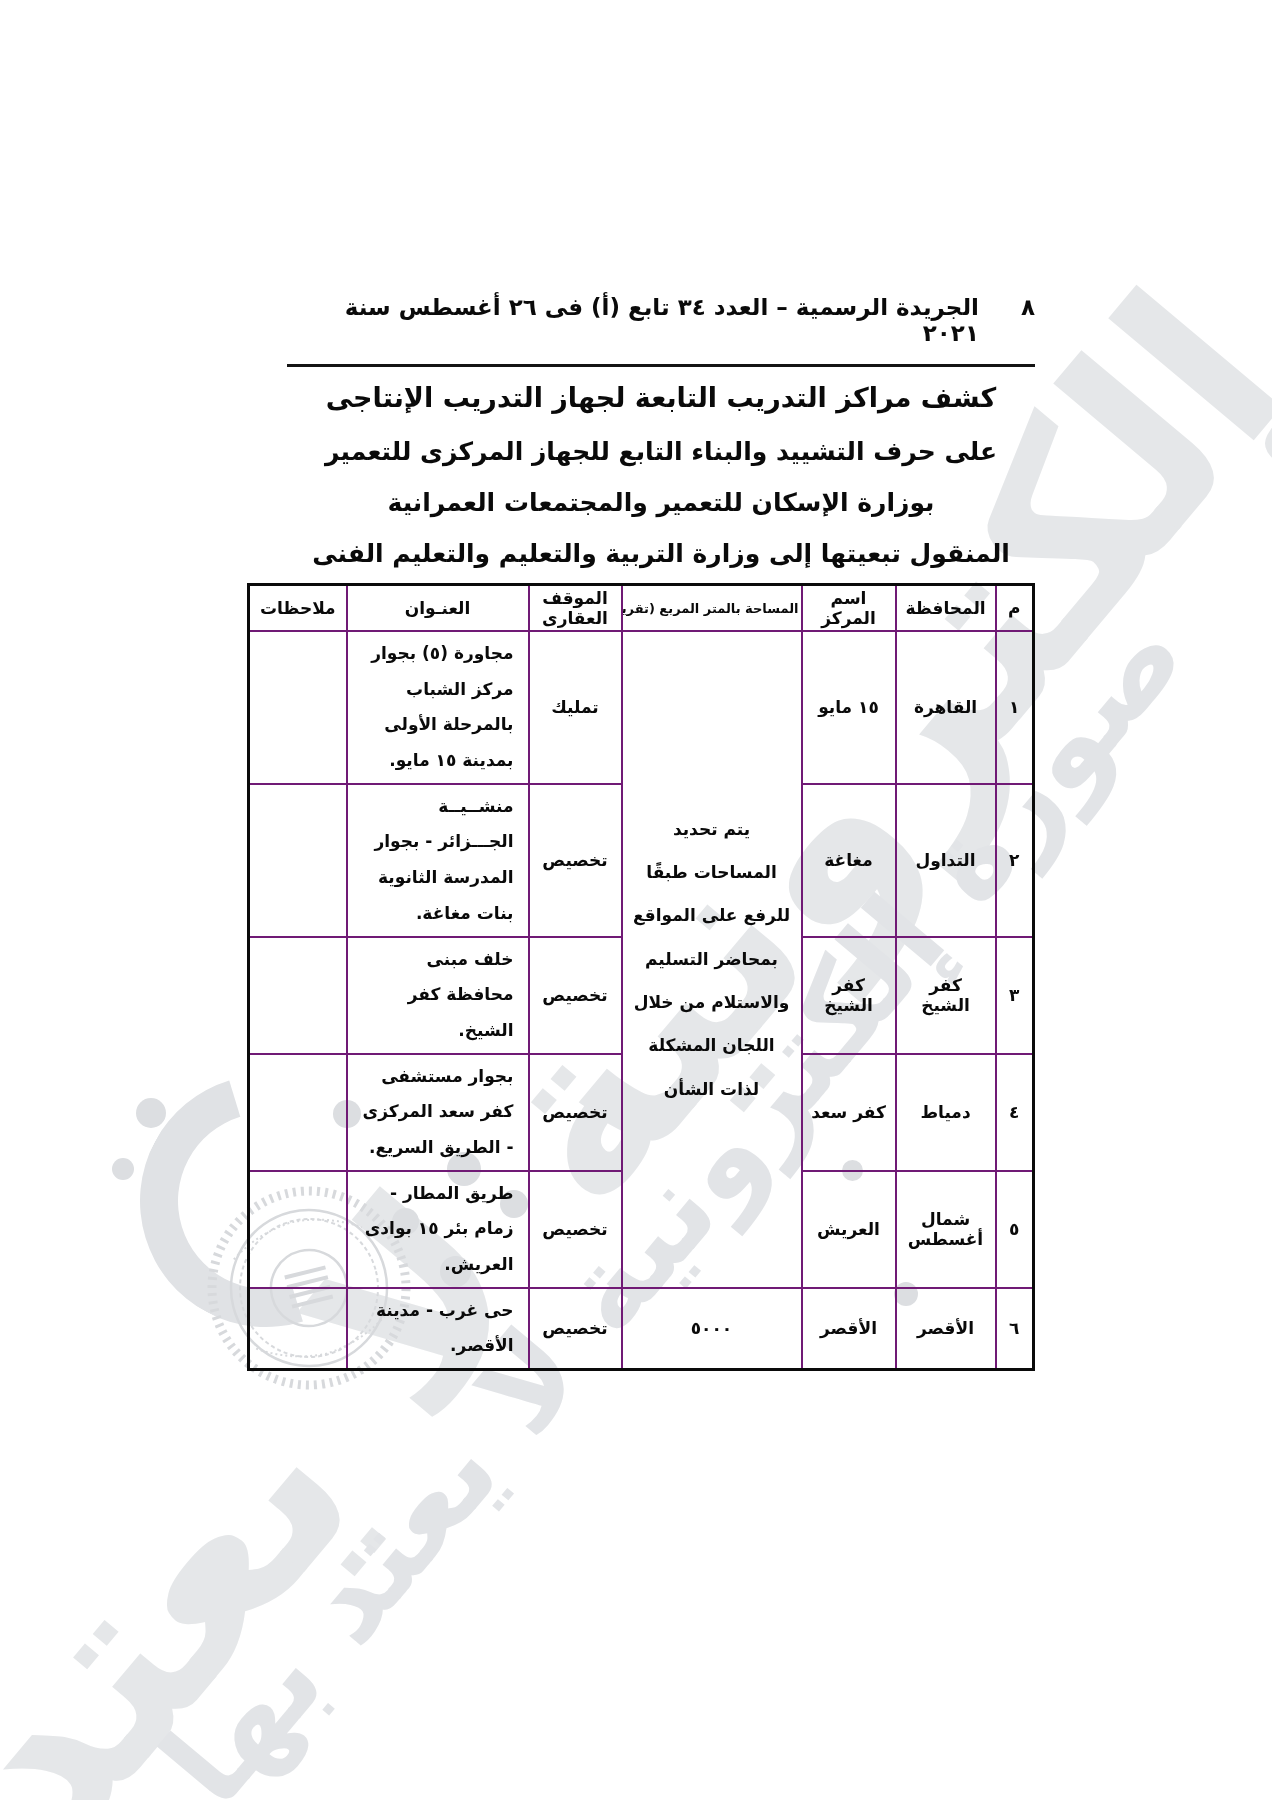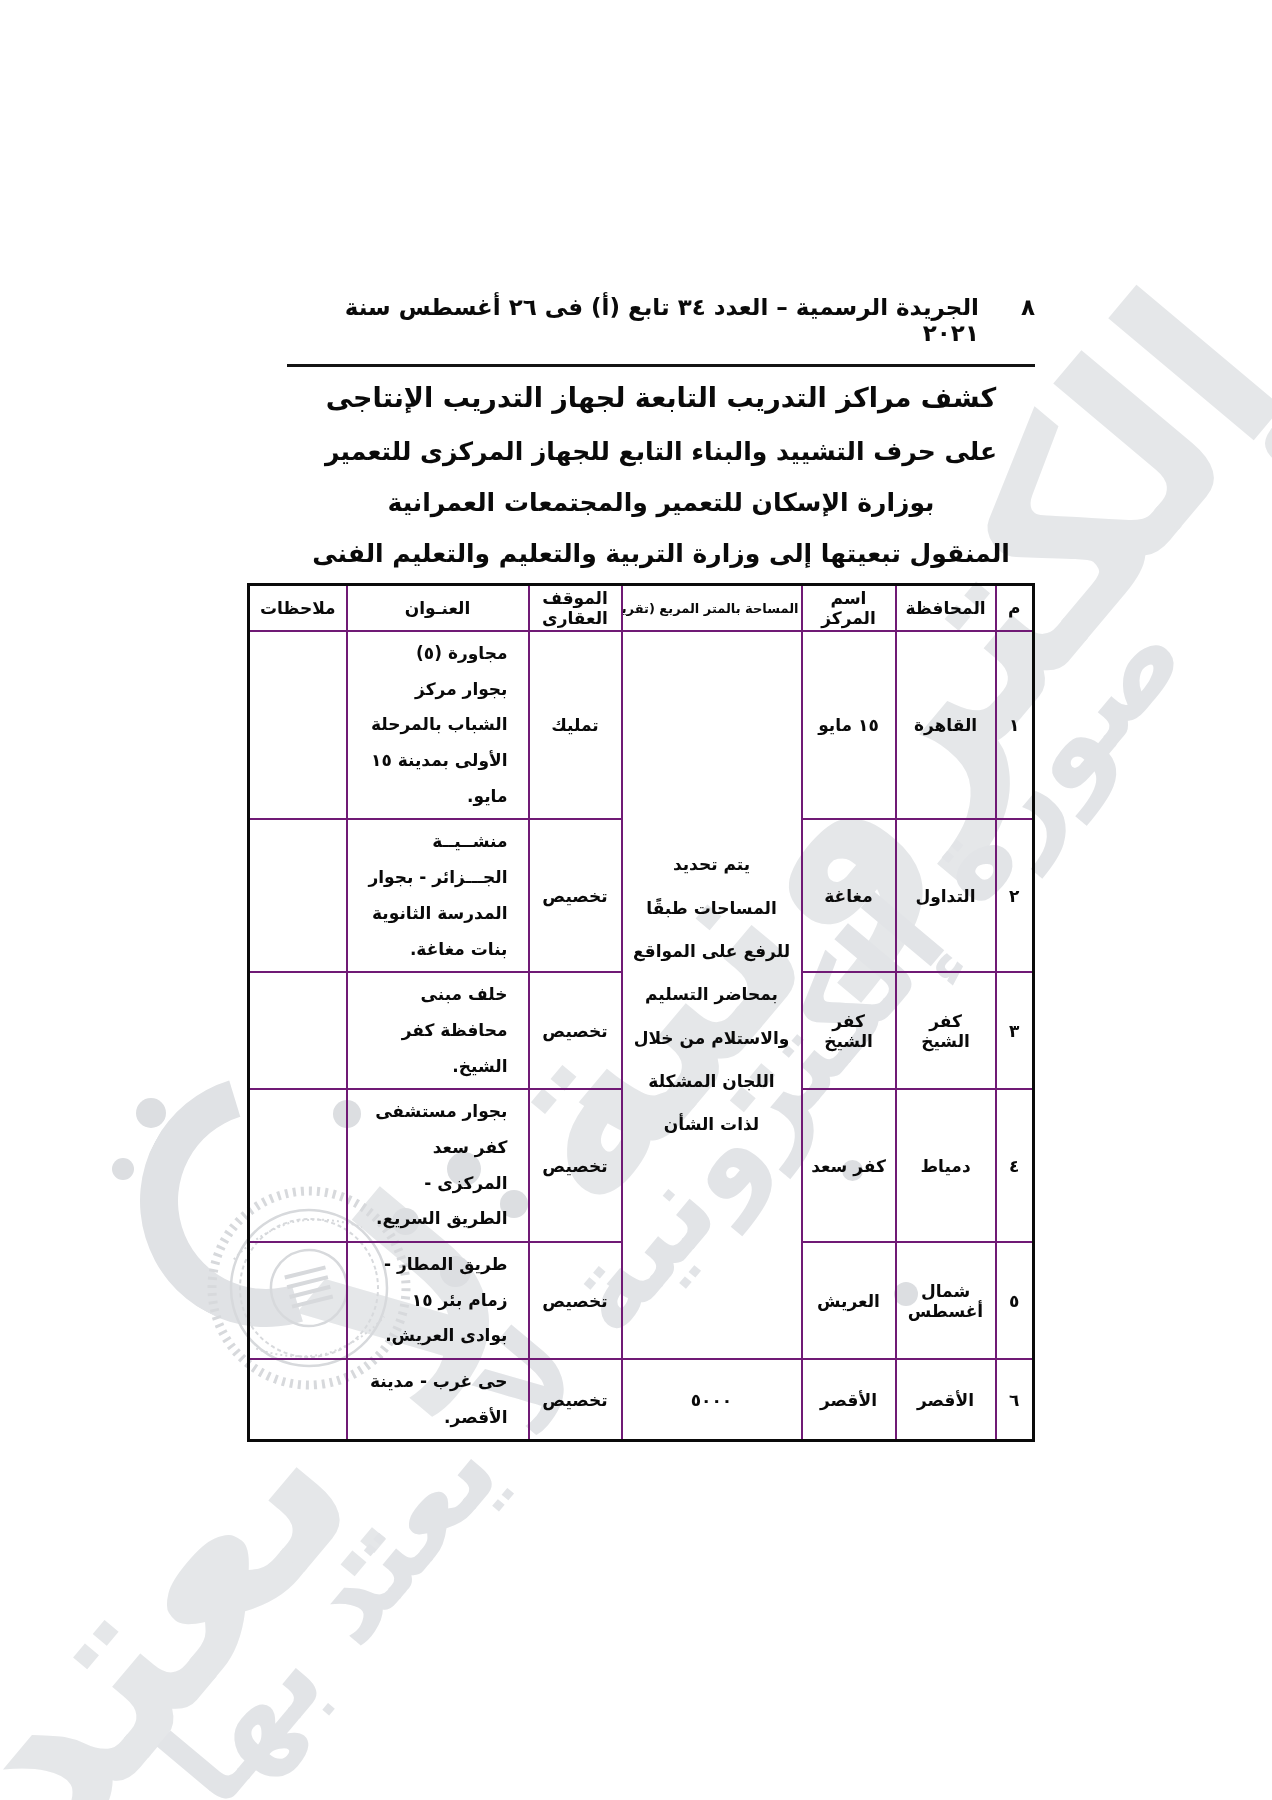--- a/index.html
+++ b/index.html
@@ -59,21 +59,21 @@
   }
   .main-table th { font-size: 17px; }
   .main-table th.th-area { font-size: 13px; white-space: nowrap; padding: 2px 2px; }
   .row-header  { height: 44px; }
   .row-1 { height: 122px; }
   .row-2 { height: 110px; }
   .row-3 { height: 76px; }
   .row-4 { height: 78px; }
   .row-5 { height: 80px; }
   .row-6 { height: 46px; }
-  td.cell-address { text-align: right; padding: 4px 20px; line-height: 2.1; font-size: 17px; margin-top: 44px; }
+  td.cell-address { text-align: right; padding: 4px 14px; line-height: 2.1; font-size: 17px; margin-top: 44px; }
   td.cell-area-merged { line-height: 2.55; font-size: 17px; padding: 0 6px; text-align: center; }
   td.cell-notes { background: transparent; }
 </style>
 </head>
 <body>
 
 <div class="page">
 
   <div class="wm-layer">
     <div class="wm-text wm-big">صورة إلكترونية لا يعتد بها عند التداول</div>

